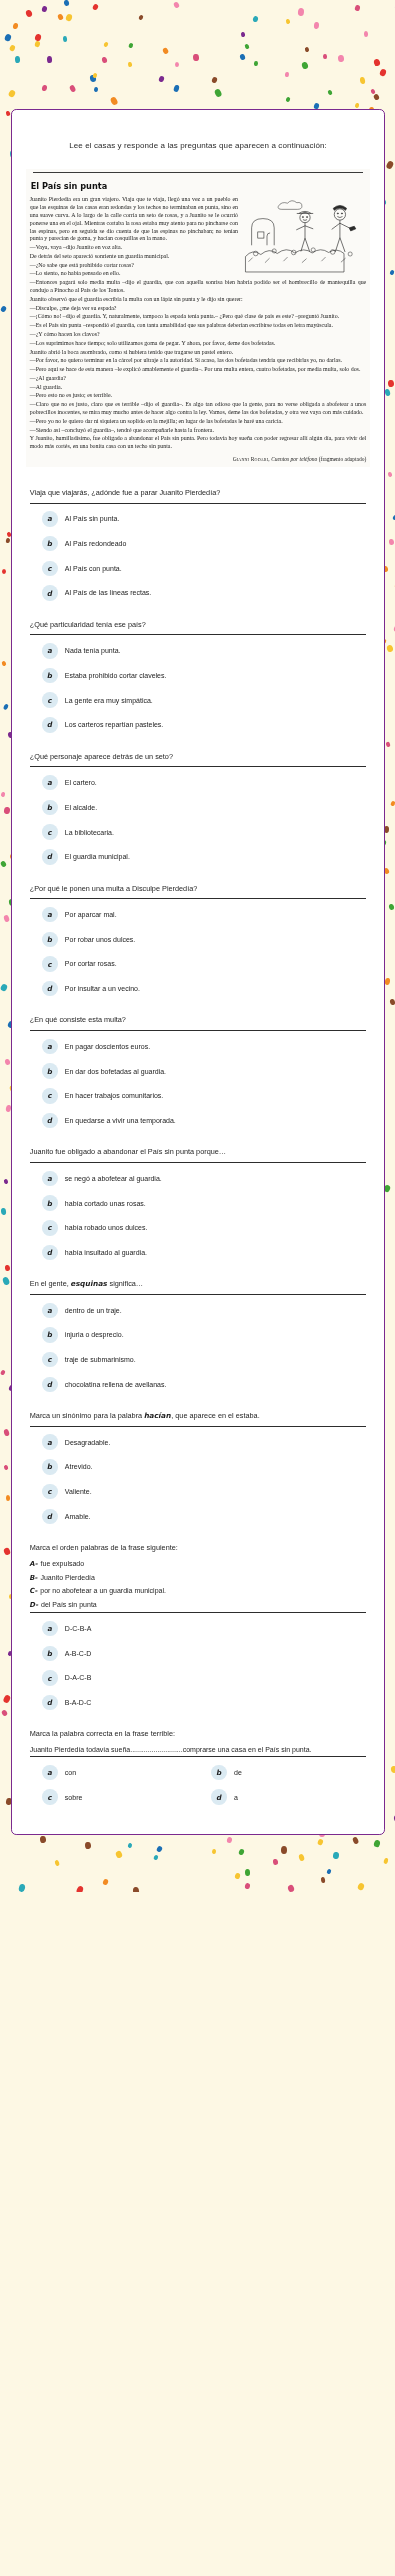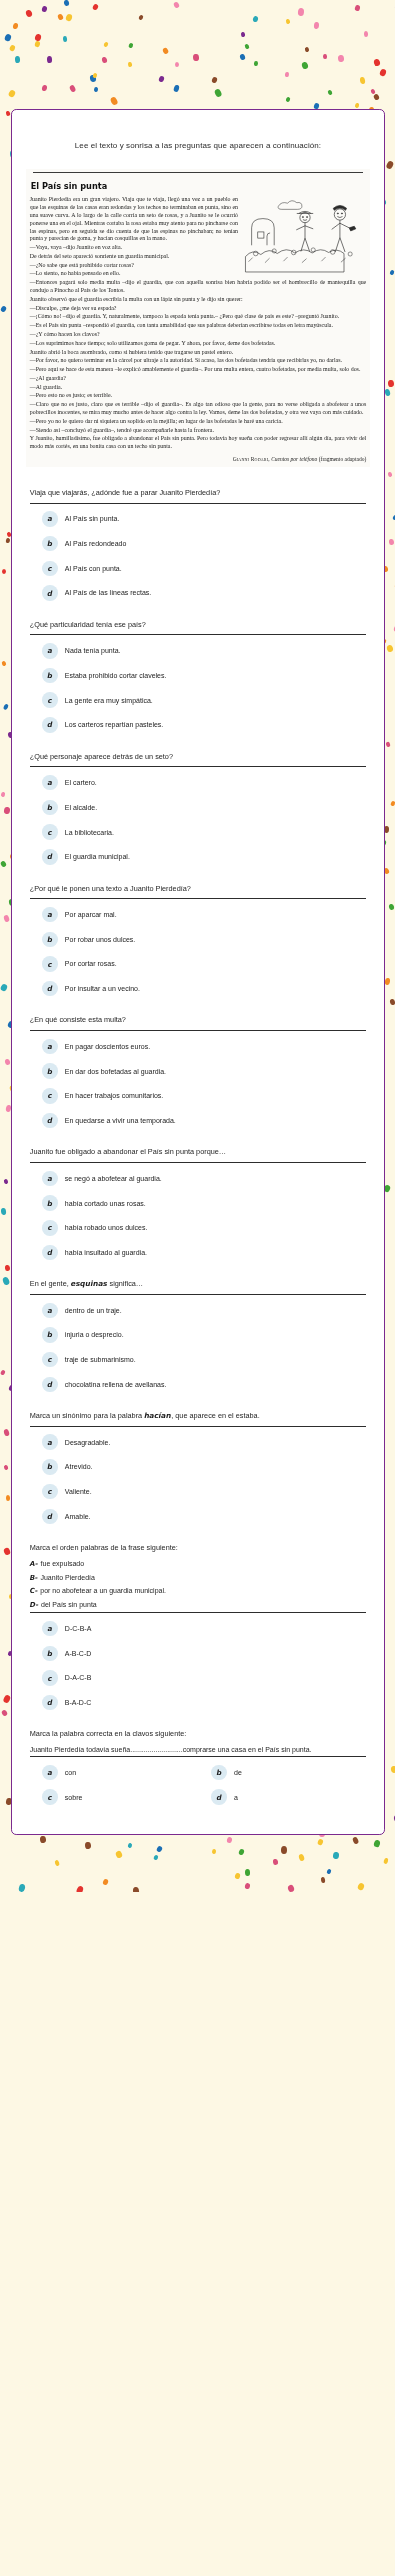--- a/index.html
+++ b/index.html
@@ -1554,21 +1554,21 @@
     <div class="dot" style="width: 5.8px; height: 7.3px; left: 393px; top: 2560px; background: rgb(27, 111, 181); transform: rotate(14deg);"></div>
     <div class="dot" style="width: 5.2px; height: 6.4px; left: 179px; top: 2576px; background: rgb(42, 169, 184); transform: rotate(-8deg);"></div>
     <div class="dot" style="width: 5.6px; height: 7px; left: 303px; top: 2576px; background: rgb(42, 169, 184); transform: rotate(1deg);"></div>
     <div class="dot" style="width: 5.6px; height: 7px; left: 315px; top: 2574px; background: rgb(138, 75, 42); transform: rotate(21deg);"></div>
     <div class="dot" style="width: 4.9px; height: 6.1px; left: 366px; top: 2573px; background: rgb(123, 42, 143); transform: rotate(24deg);"></div>
   </div>
 
 <div class="page-wrap">
   <div class="card">
 
-    <div class="instructions">Lee el texto y sonrisa a las preguntas que aparecen a continuación:</div>
+    <div class="instructions">Lee el casas y responde a las preguntas que aparecen a continuación:</div>
 
     <div class="passage">
       <div class="passage-rule"></div>
       <h2>El País sin punta</h2>
 
       <div class="cols">
         <div class="illus">
           <svg viewBox="0 0 236 150" xmlns="http://www.w3.org/2000/svg">
             <rect width="236" height="150" fill="#fbfaf7"></rect>
 
@@ -1710,21 +1710,21 @@
               <span class="bubble">c</span>
               <span class="opt-text">La bibliotecaria.</span>
             </li>
             <li class="option">
               <span class="bubble">d</span>
               <span class="opt-text">El guardia municipal.</span>
             </li>
           </ul>
         </div>
         <div class="question-block">
-          <div class="q-text">¿Por qué le ponen una texto a Juanito Pierdedía?</div>
+          <div class="q-text">¿Por qué le ponen una multa a Disculpe Pierdedía?</div>
           <div class="q-rule"></div>
           <ul class="options">
             <li class="option">
               <span class="bubble">a</span>
               <span class="opt-text">Por aparcar mal.</span>
             </li>
             <li class="option">
               <span class="bubble">b</span>
               <span class="opt-text">Por robar unos dulces.</span>
             </li>
@@ -1846,21 +1846,21 @@
               <span class="bubble">c</span>
               <span class="opt-text">D-A-C-B</span>
             </li>
             <li class="option">
               <span class="bubble">d</span>
               <span class="opt-text">B-A-D-C</span>
             </li>
           </ul>
         </div>
         <div class="question-block">
-          <div class="q-text">Marca la palabra correcta en la clavos siguiente:</div>
+          <div class="q-text">Marca la palabra correcta en la frase terrible:</div>
           <div class="ord-line blank">Juanito Pierdedía todavía sueña...........................comprarse una casa en el País sin punta.</div>
           <div class="q-rule"></div>
           <ul class="options grid2">
             <li class="option">
               <span class="bubble">a</span>
               <span class="opt-text">con</span>
             </li>
             <li class="option">
               <span class="bubble">b</span>
               <span class="opt-text">de</span>

